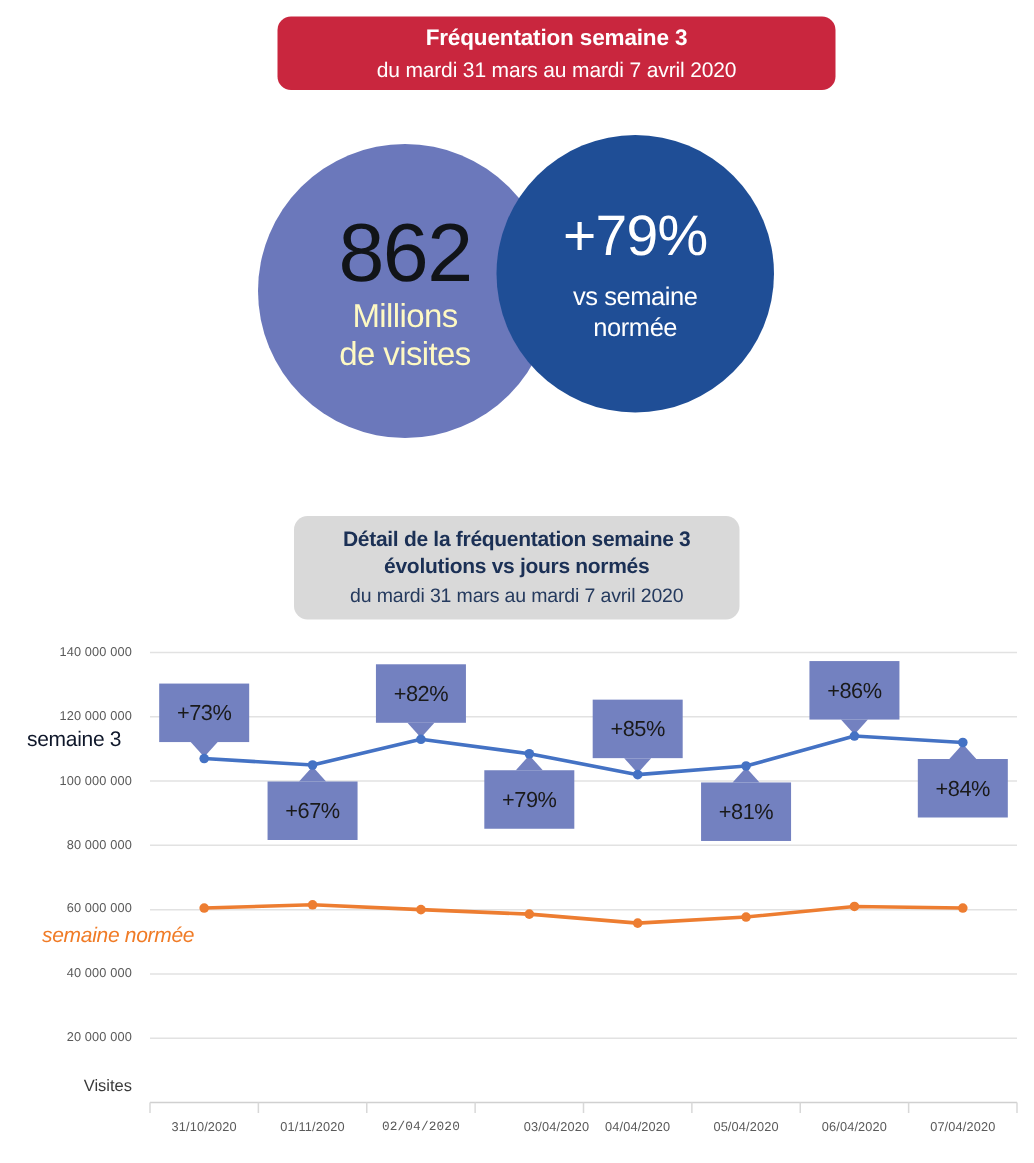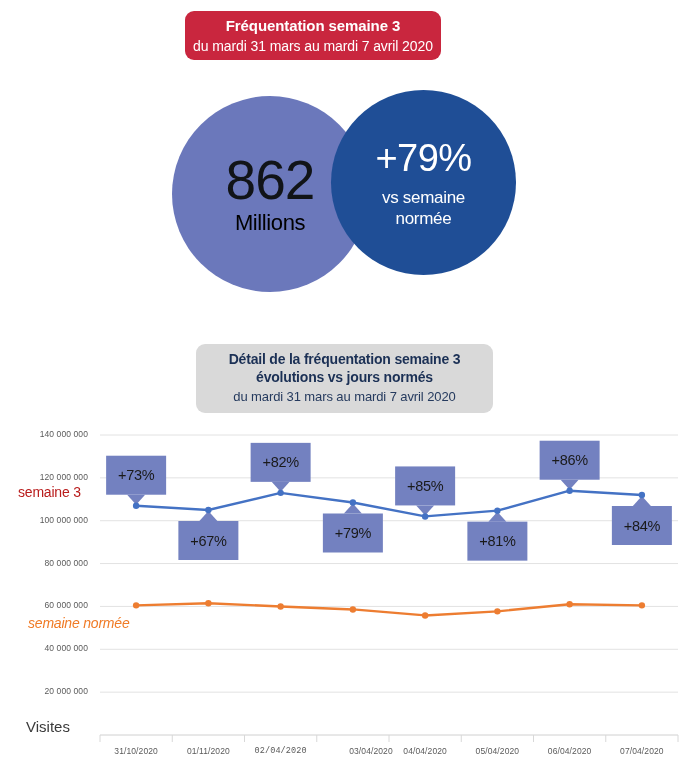--- a/index.html
+++ b/index.html
@@ -15,21 +15,21 @@
     overflow: hidden;
     font-family: "Liberation Sans", sans-serif;
     color: #1b2a4a;
   }
 
   
   #header-banner {
     position: absolute;
     left: 185px;
     top: 11px;
-    width: 256px;
+    width: 372px;
     height: 49px;
     background: #C9263E;
     border-radius: 9px;
     text-align: center;
     color: #ffffff;
     box-sizing: border-box;
     padding-top: 5px;
   }
   #header-banner .line1 {
     font-size: 15px;
@@ -71,21 +71,21 @@
     font-size: 55px;
     line-height: 55px;
     color: #111418;
     font-weight: normal;
     letter-spacing: -1px;
     margin-bottom: 2px;
   }
   #circle-visits .sub-label {
     font-size: 22px;
     line-height: 25px;
-    color: #000000;
+    color: #fef9c3;
     text-align: center;
     letter-spacing: -0.4px;
   }
   #circle-delta {
     position: absolute;
     left: 331px;
     top: 0px;
     width: 185px;
     height: 185px;
     border-radius: 50%;
@@ -168,34 +168,34 @@
     position: absolute;
     font-size: 8.5px;
     color: #5a5a5a;
     text-align: center;
     width: 80px;
     letter-spacing: 0.1px;
     white-space: nowrap;
   }
   #axis-name-visites {
     position: absolute;
-    font-size: 15px;
+    font-size: 11px;
     color: #3a3a3a;
-    text-align: center;
+    text-align: right;
     width: 80px;
     white-space: nowrap;
   }
   .series-legend {
     position: absolute;
     font-size: 14px;
     white-space: nowrap;
     letter-spacing: -0.2px;
   }
   #legend-semaine3 {
-    color: #b91c1c;
+    color: #0f172a;
   }
   #legend-normee {
     color: #F07B26;
   }
   .callout-text {
     font-size: 14.5px;
     fill: #1a1a1a;
     font-family: "Liberation Sans", sans-serif;
     letter-spacing: -0.3px;
   }
@@ -206,20 +206,21 @@
 <div id="header-banner">
   <div class="line1">Fréquentation semaine 3</div>
   <div class="line2">du mardi 31 mars au mardi 7 avril 2020</div>
 </div>
 
 <div id="circles-group">
   <div id="circle-visits">
     <div class="big-number">862</div>
     <div class="sub-label">
       <span>Millions</span><br>
+      <span>de visites</span>
     </div>
   </div>
   <div id="circle-delta">
     <div class="big-number">+79%</div>
     <div class="sub-label">
       <span>vs semaine</span><br>
       <span>normée</span>
     </div>
   </div>
 </div>

